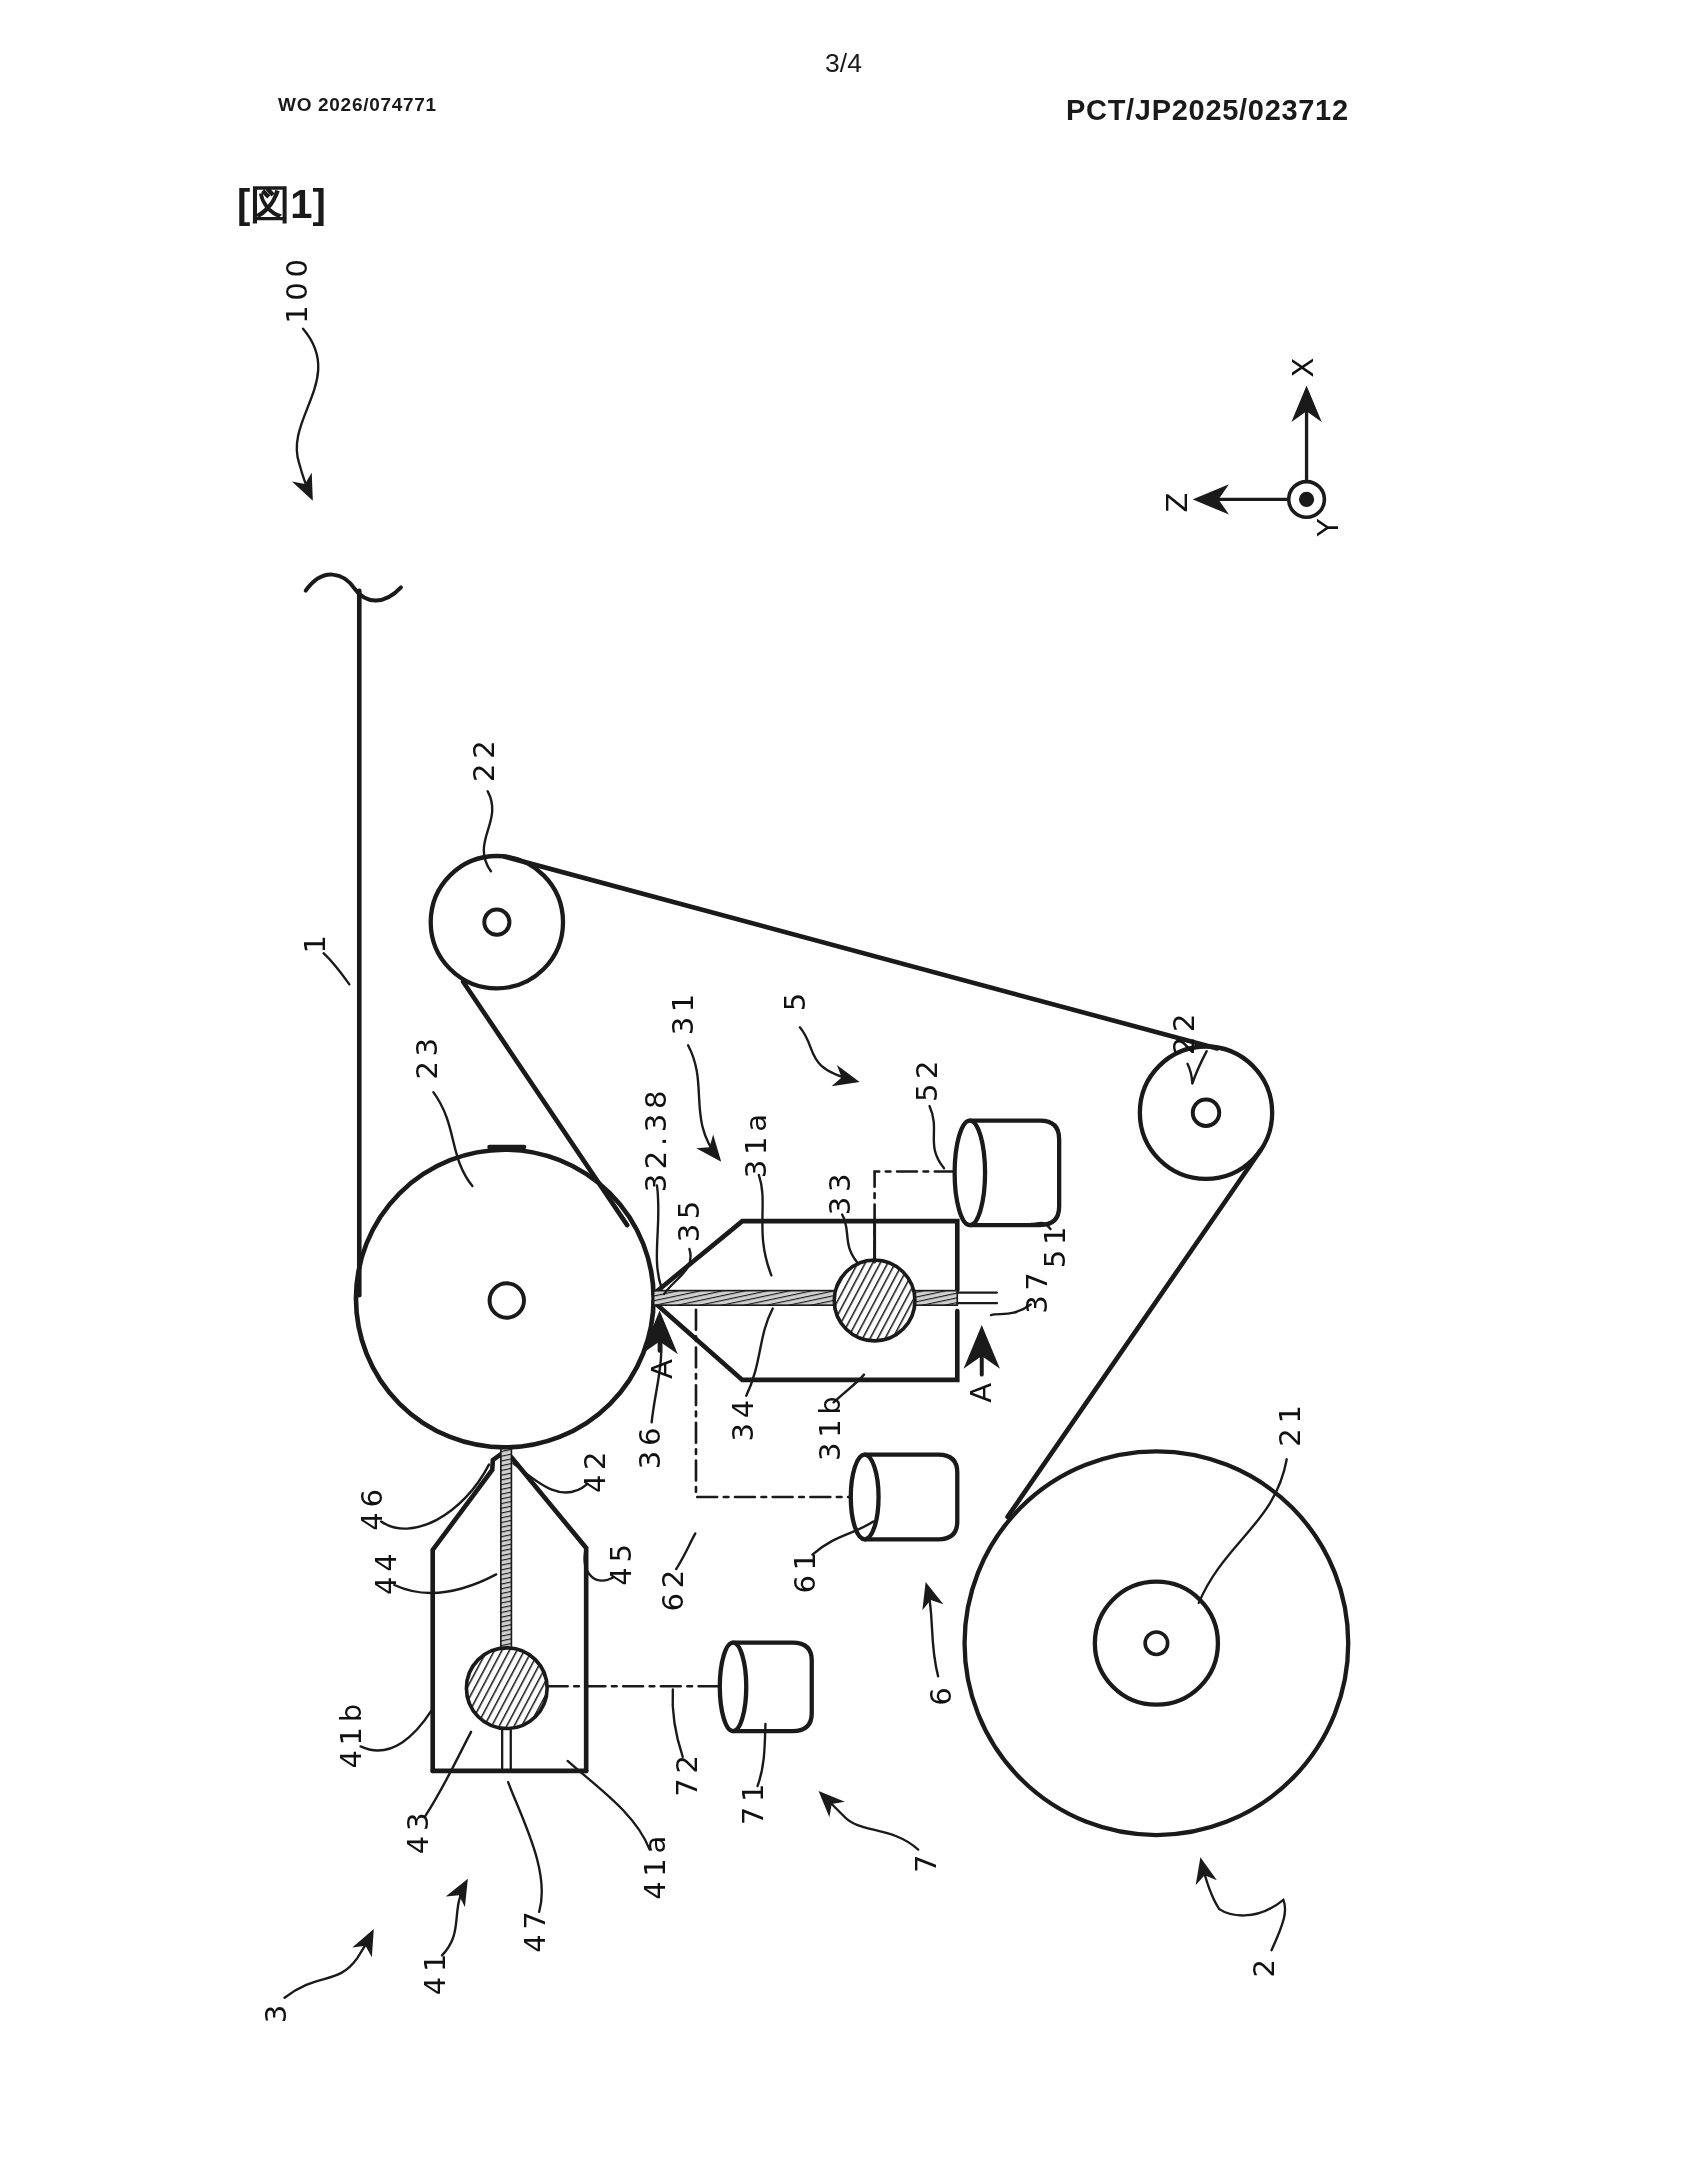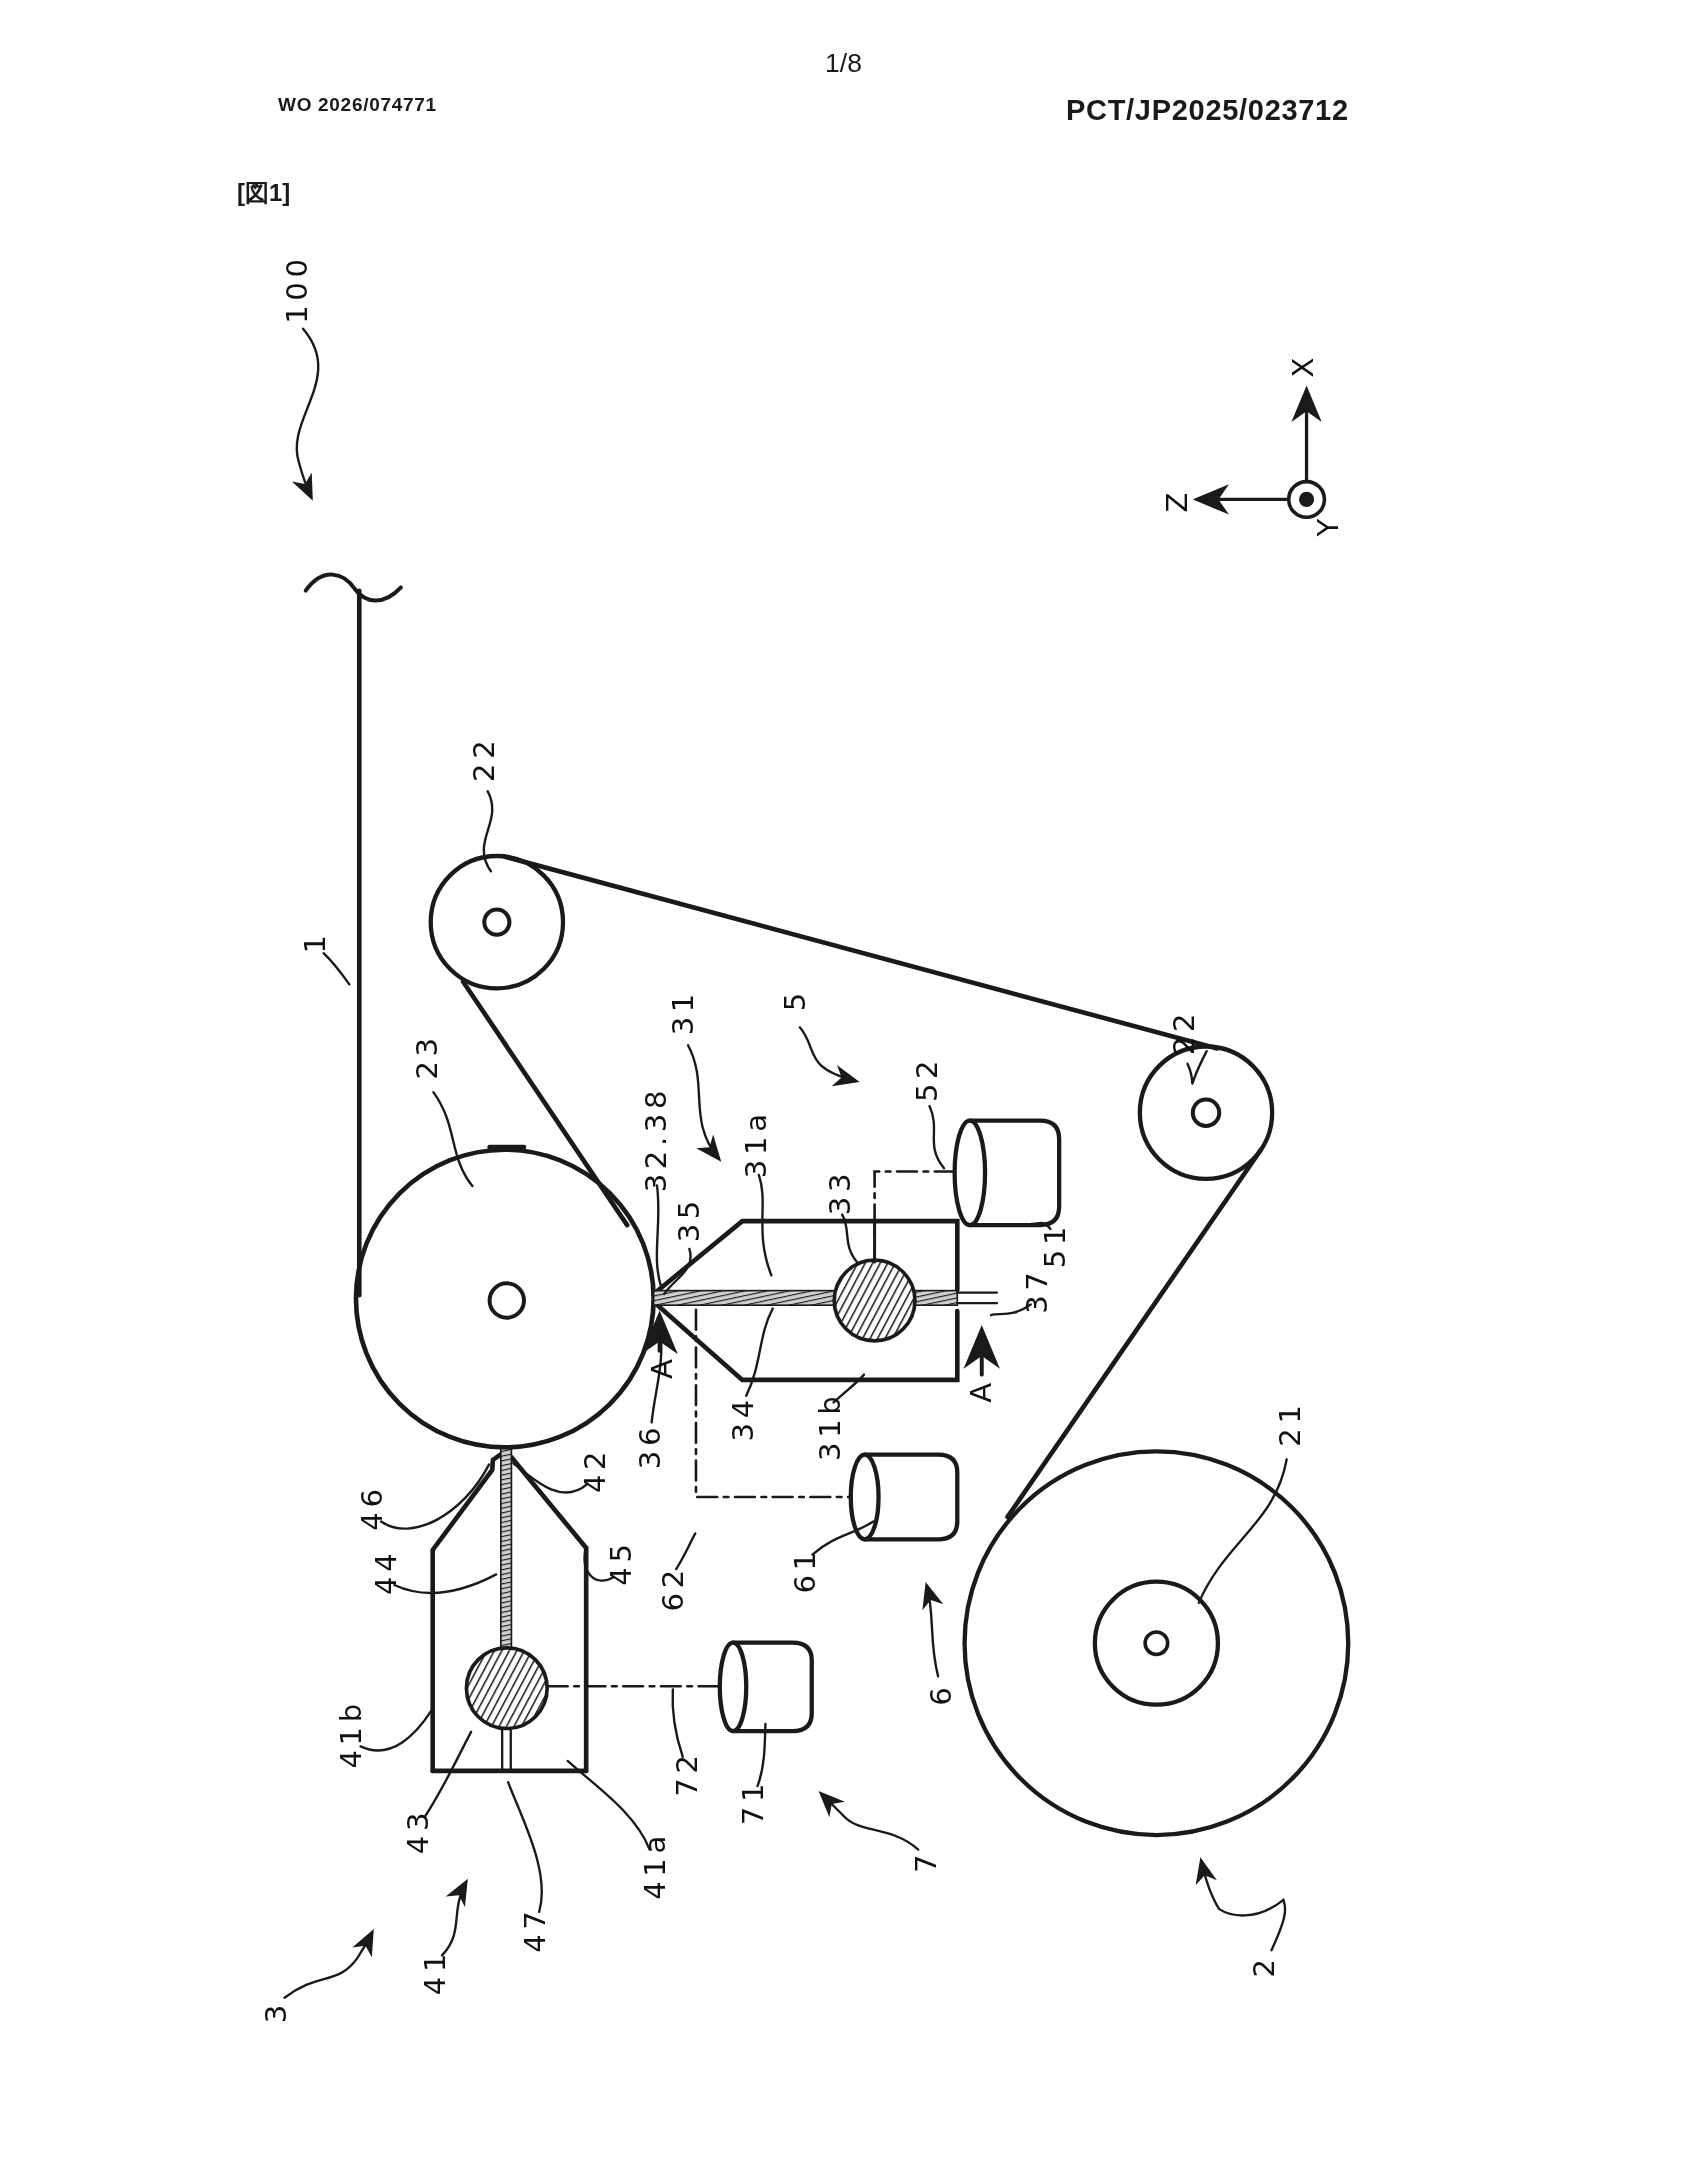--- a/index.html
+++ b/index.html
@@ -4,33 +4,33 @@
 <style>
   html,body{margin:0;padding:0;background:#777;}
   .page{
     position:relative;width:1687px;height:2183px;background:#ffffff;
     font-family:"Liberation Sans",sans-serif;color:#111;overflow:hidden;
   }
   .hdr{position:absolute;font-weight:bold;color:#1a1a1a;}
   .pageno{top:48px;left:0;width:1687px;text-align:center;font-size:26.5px;font-weight:normal;}
   .pubno{top:94px;left:278px;font-size:19px;letter-spacing:0.7px;}
   .appno{top:94px;left:1066px;font-size:29px;letter-spacing:0.7px;}
-  .figtag{top:177px;left:237px;font-size:24px;font-weight:bold;}
+  .figtag{top:177px;left:237px;font-size:40px;font-weight:bold;}
   svg{position:absolute;top:0;left:0;}
   svg text{
     font-family:"DejaVu Sans","Liberation Sans",sans-serif;
     font-size:44px;letter-spacing:7px;fill:#111;
   }
 </style>
 </head>
 <body>
 
 <div class="page">
 
-  <div class="hdr pageno">1/8</div>
+  <div class="hdr pageno">3/4</div>
   <div class="hdr pubno">WO 2026/074771</div>
   <div class="hdr appno">PCT/JP2025/023712</div>
   <div class="hdr figtag">[図1]</div>
 
   <svg width="1687" height="2183" viewBox="0 0 2550 3300">
     <defs>
       <marker id="arr" viewBox="0 0 12 10" refX="10" refY="5" markerWidth="11" markerHeight="10" orient="auto-start-reverse">
         <path d="M0,0 L12,5 L0,10 L3.5,5 Z" fill="#1a1a1a"></path>
       </marker>
       <pattern id="fineHatch" width="7" height="7" patternUnits="userSpaceOnUse" patternTransform="rotate(78)">

